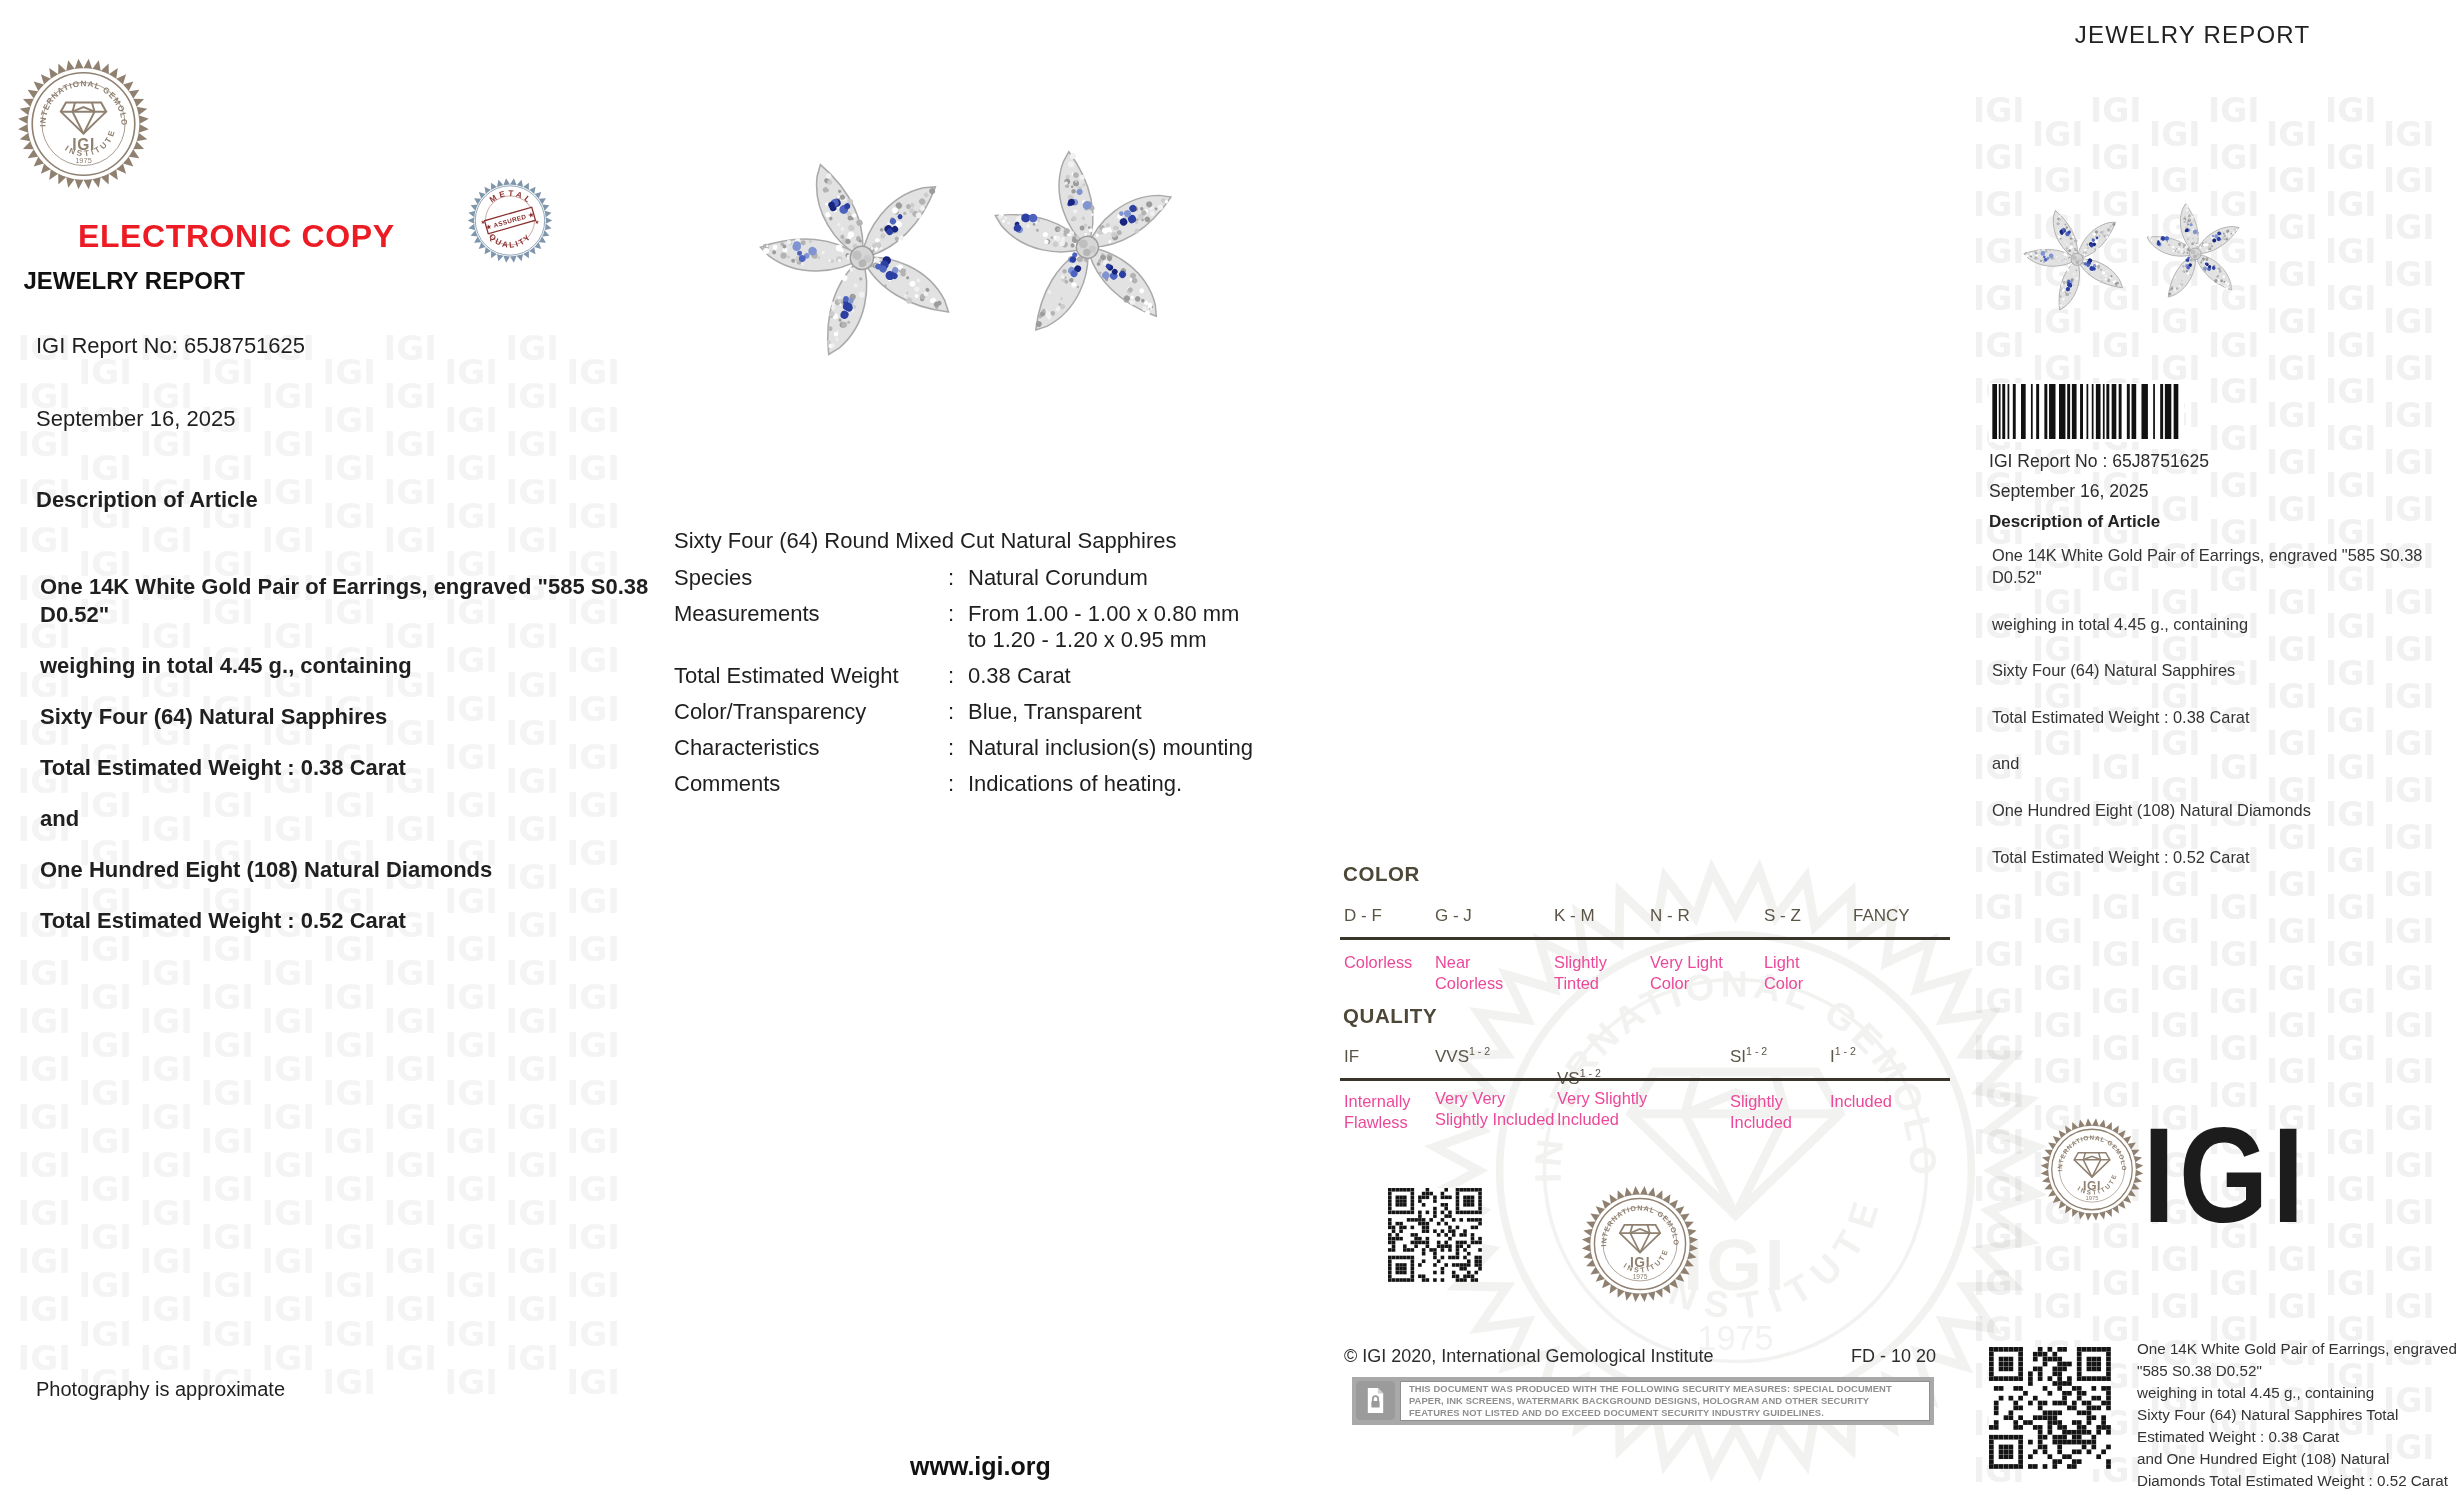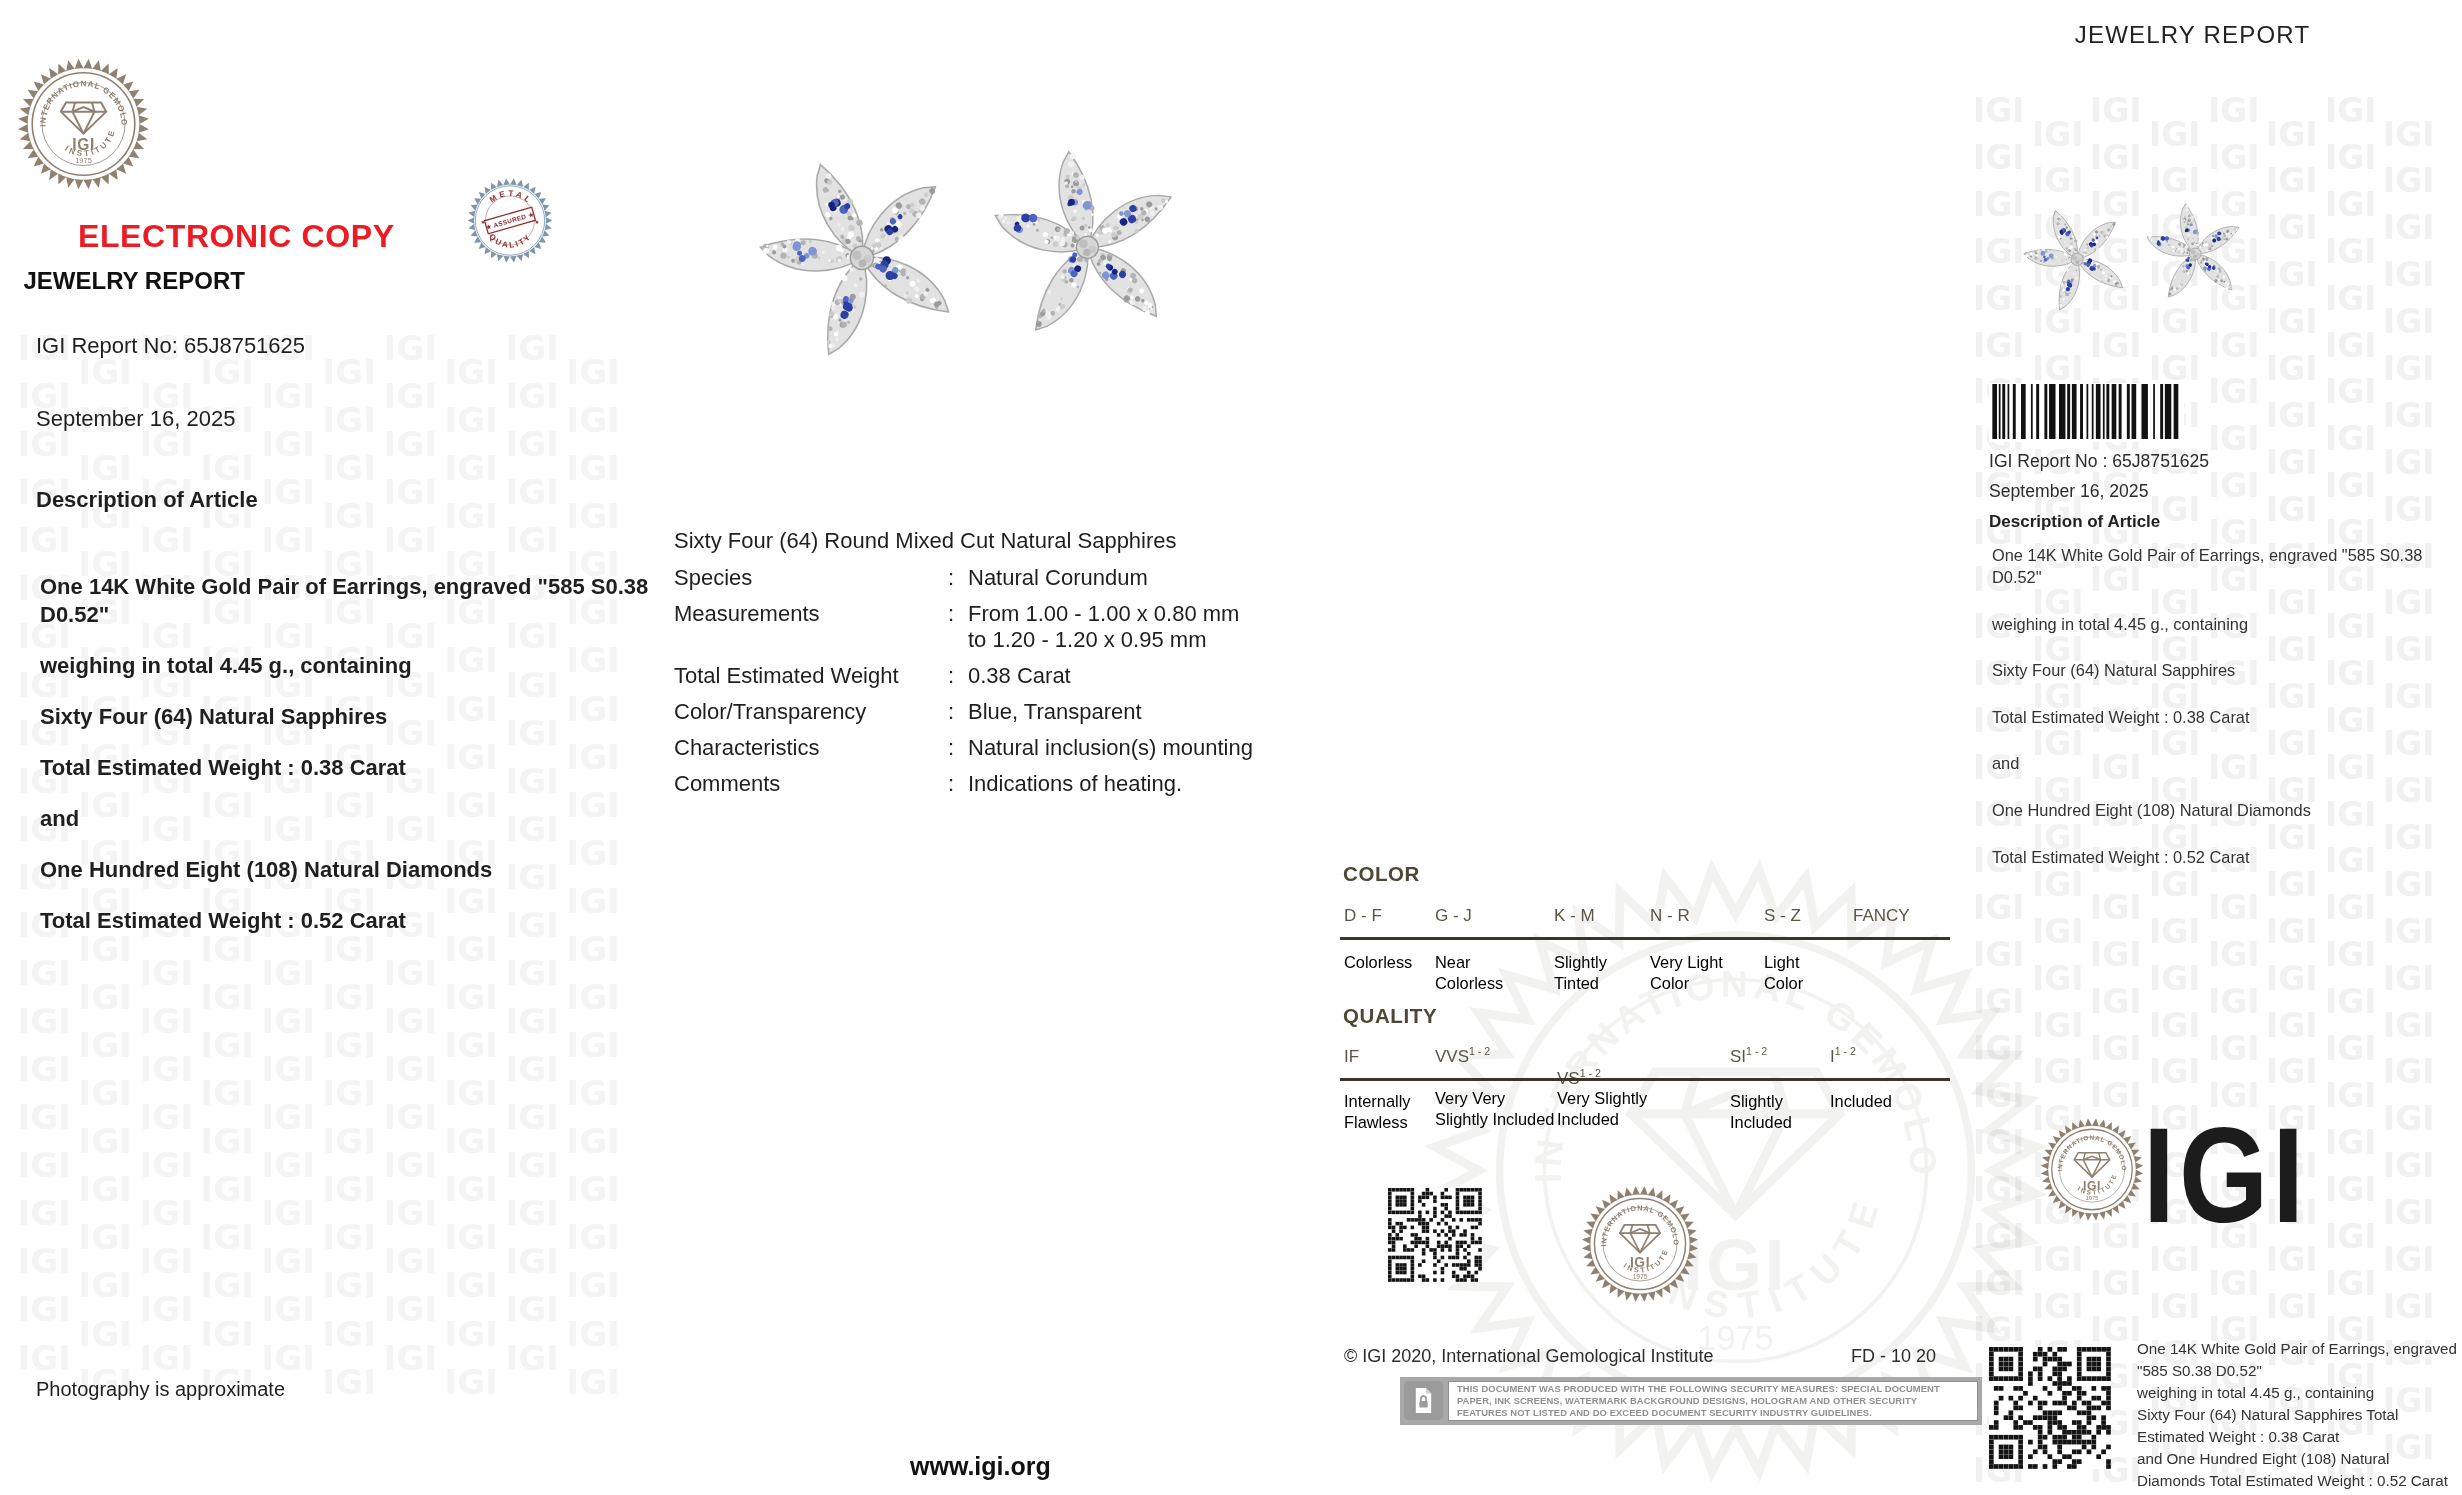--- a/index.html
+++ b/index.html
@@ -26,30 +26,30 @@
   #gemTitle{left:674px;top:528px;font-size:22px}
   #specRows{left:674px;top:565px;font-size:22px}
   .srow{display:flex;margin-bottom:10px;line-height:26px}
   .srow .lbl{width:274px}
   .srow .col{width:20px}
   #gradNote{left:674px;top:822px;width:610px;font-size:22px;line-height:29px}
   
   .scaleHead{font-size:20.5px;font-weight:bold;color:#4c4737;letter-spacing:0.6px}
   .gcode{position:absolute;font-size:17px;color:#5b5546}
   .gcode sup{font-size:10.6px;vertical-align:super}
-  .glabel{position:absolute;font-size:16.4px;color:#000000;line-height:20.5px}
+  .glabel{position:absolute;font-size:16.4px;color:#ec4899;line-height:20.5px}
   .rule{position:absolute;height:2.9px;background:#39352a}
   #colorHead{left:1343px;top:862px}
   #clarityHead{left:1343px;top:1004px}
   
   #qrMain{left:1388px;top:1188px}
   #sealMain{left:1580px;top:1180px}
   #copyright{left:1344px;top:1346px;font-size:18px;color:#2c2c2c}
   #formCode{left:1851px;top:1346px;font-size:18px;color:#2c2c2c}
-  #secBar{left:1400px;top:1377px;width:582px;height:48px;background:#a9a9a9;display:flex;align-items:center;padding:4.1px;gap:4.7px}
+  #secBar{left:1352px;top:1377px;width:582px;height:48px;background:#a9a9a9;display:flex;align-items:center;padding:4.1px;gap:4.7px}
   #secBox{flex:1;height:40px;background:#fff;border:0.6px solid #8f8f8f;display:flex;align-items:center;padding:2.3px 8.2px}
   #secText{font-size:9.4px;line-height:12.3px;color:#8f8f8f;font-weight:bold;letter-spacing:0.1px}
   #website{left:910px;top:1452px;font-size:25px;font-weight:bold;color:#111}
   
   #bigSeal{left:1425px;top:838px;opacity:.07;pointer-events:none}
   
   #stubTitle{left:2052px;top:21px;width:281px;text-align:center;font-size:24px;font-weight:400;letter-spacing:1.2px;color:#222}
   #stubEarrings{left:2011px;top:167px}
   #stubBarcode{left:1989px;top:383px;background:#fff;padding:1.2px}
   #stubNo{left:1989px;top:451px;font-size:17.6px;color:#2c2c2c}

